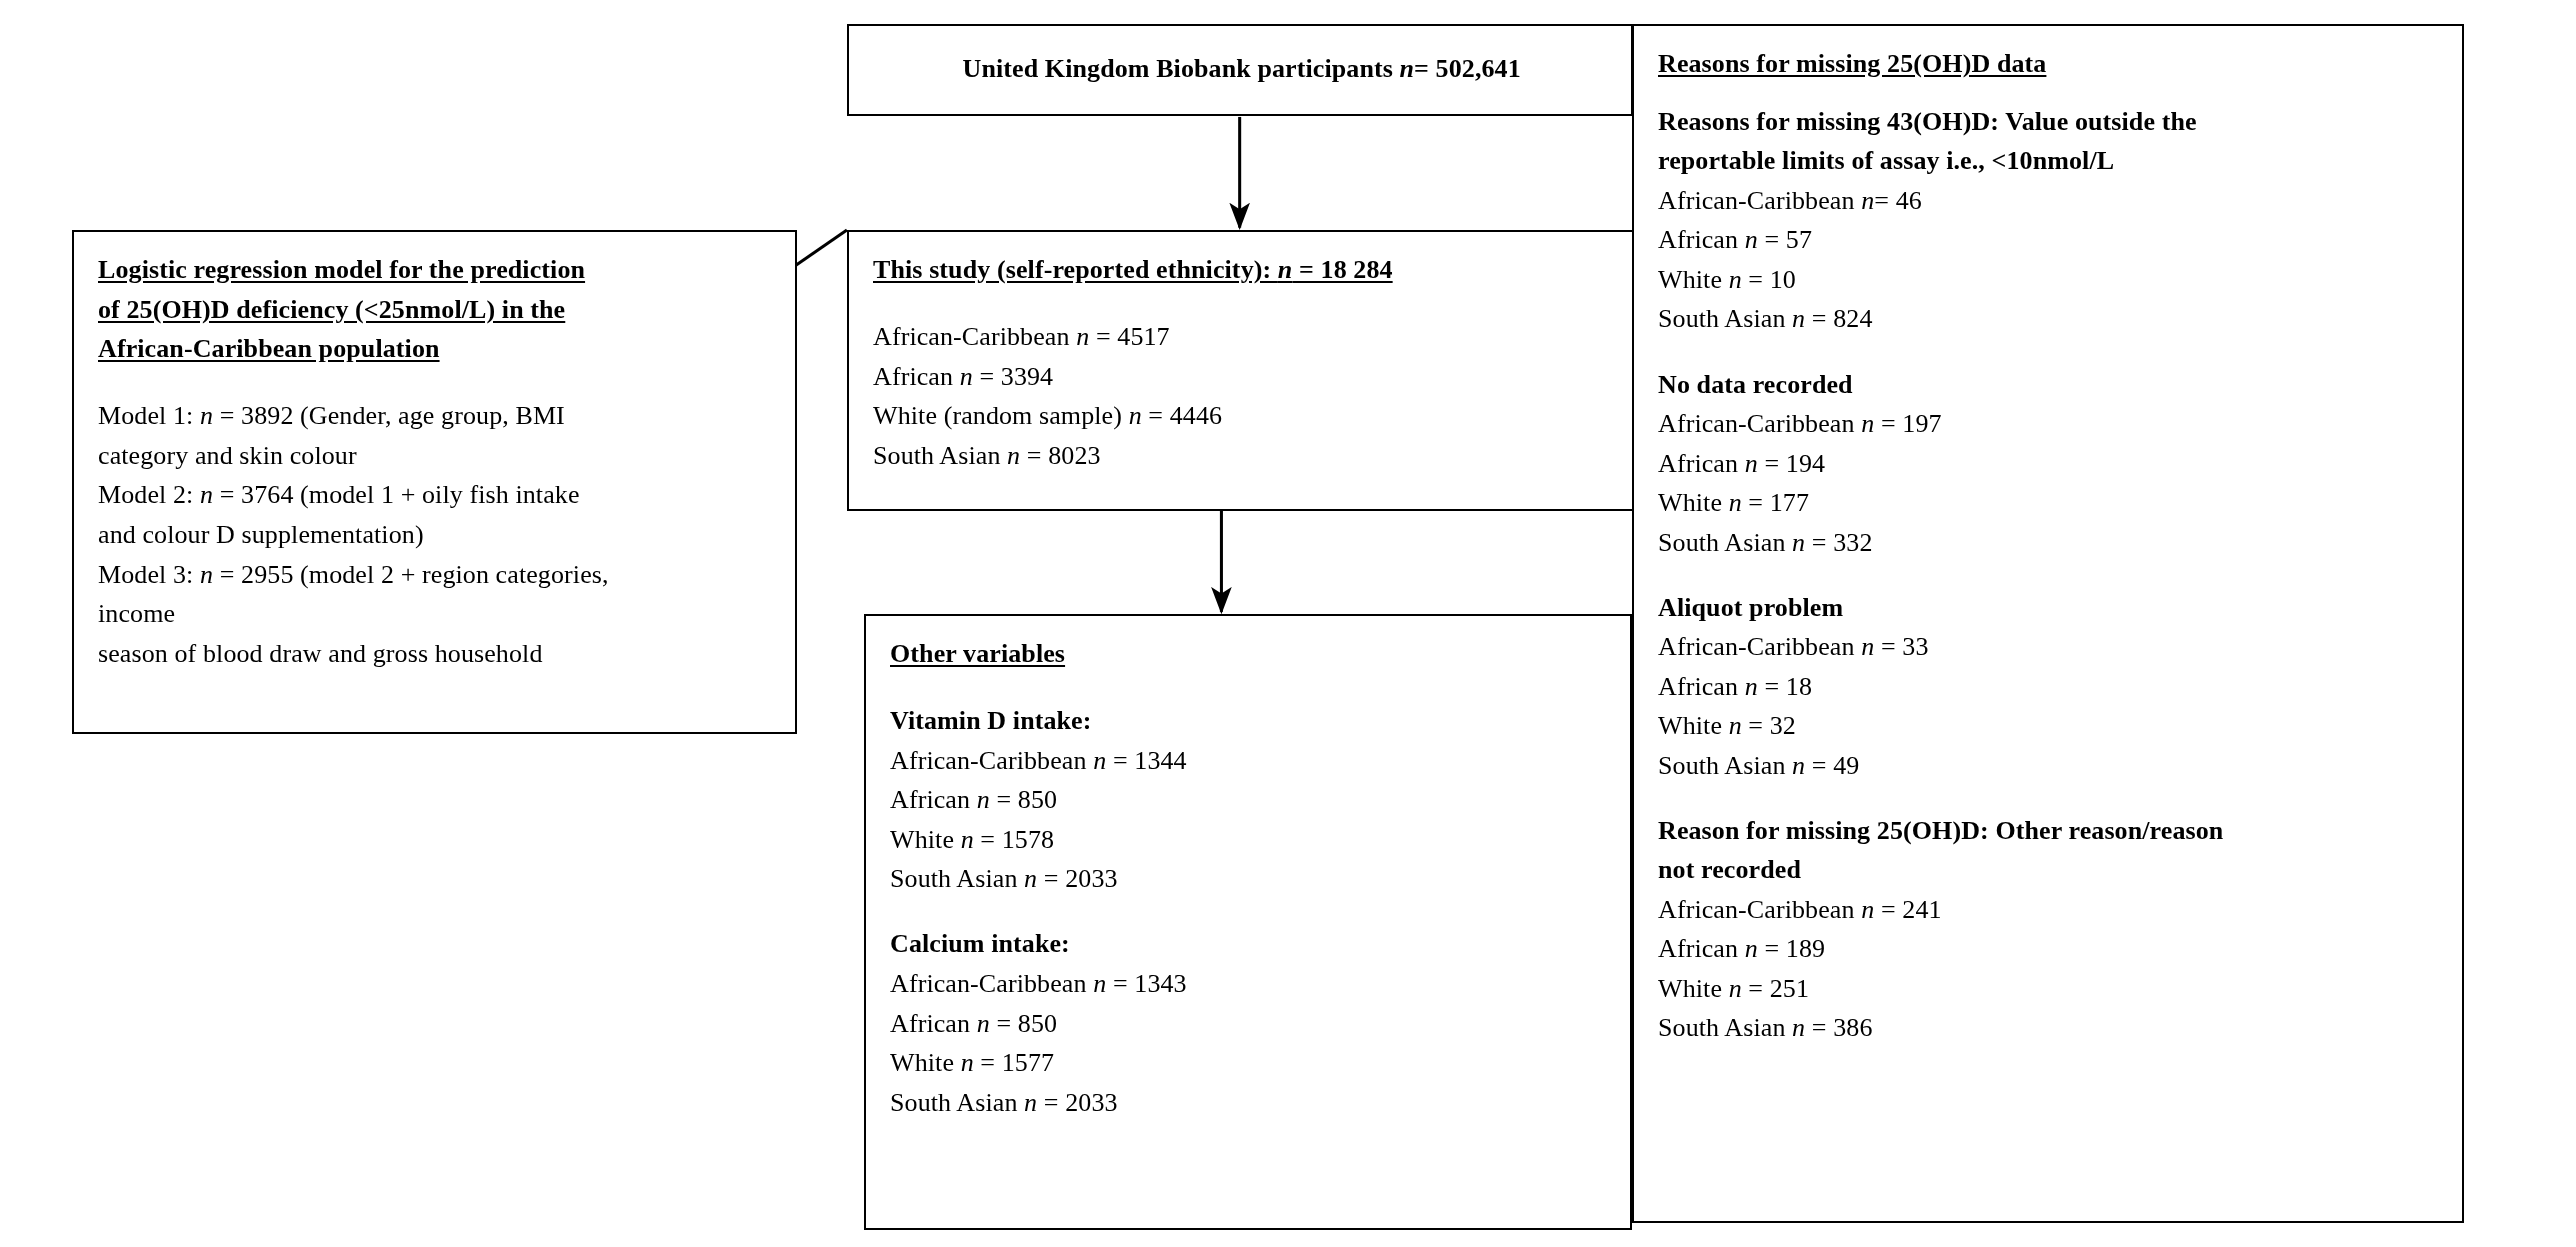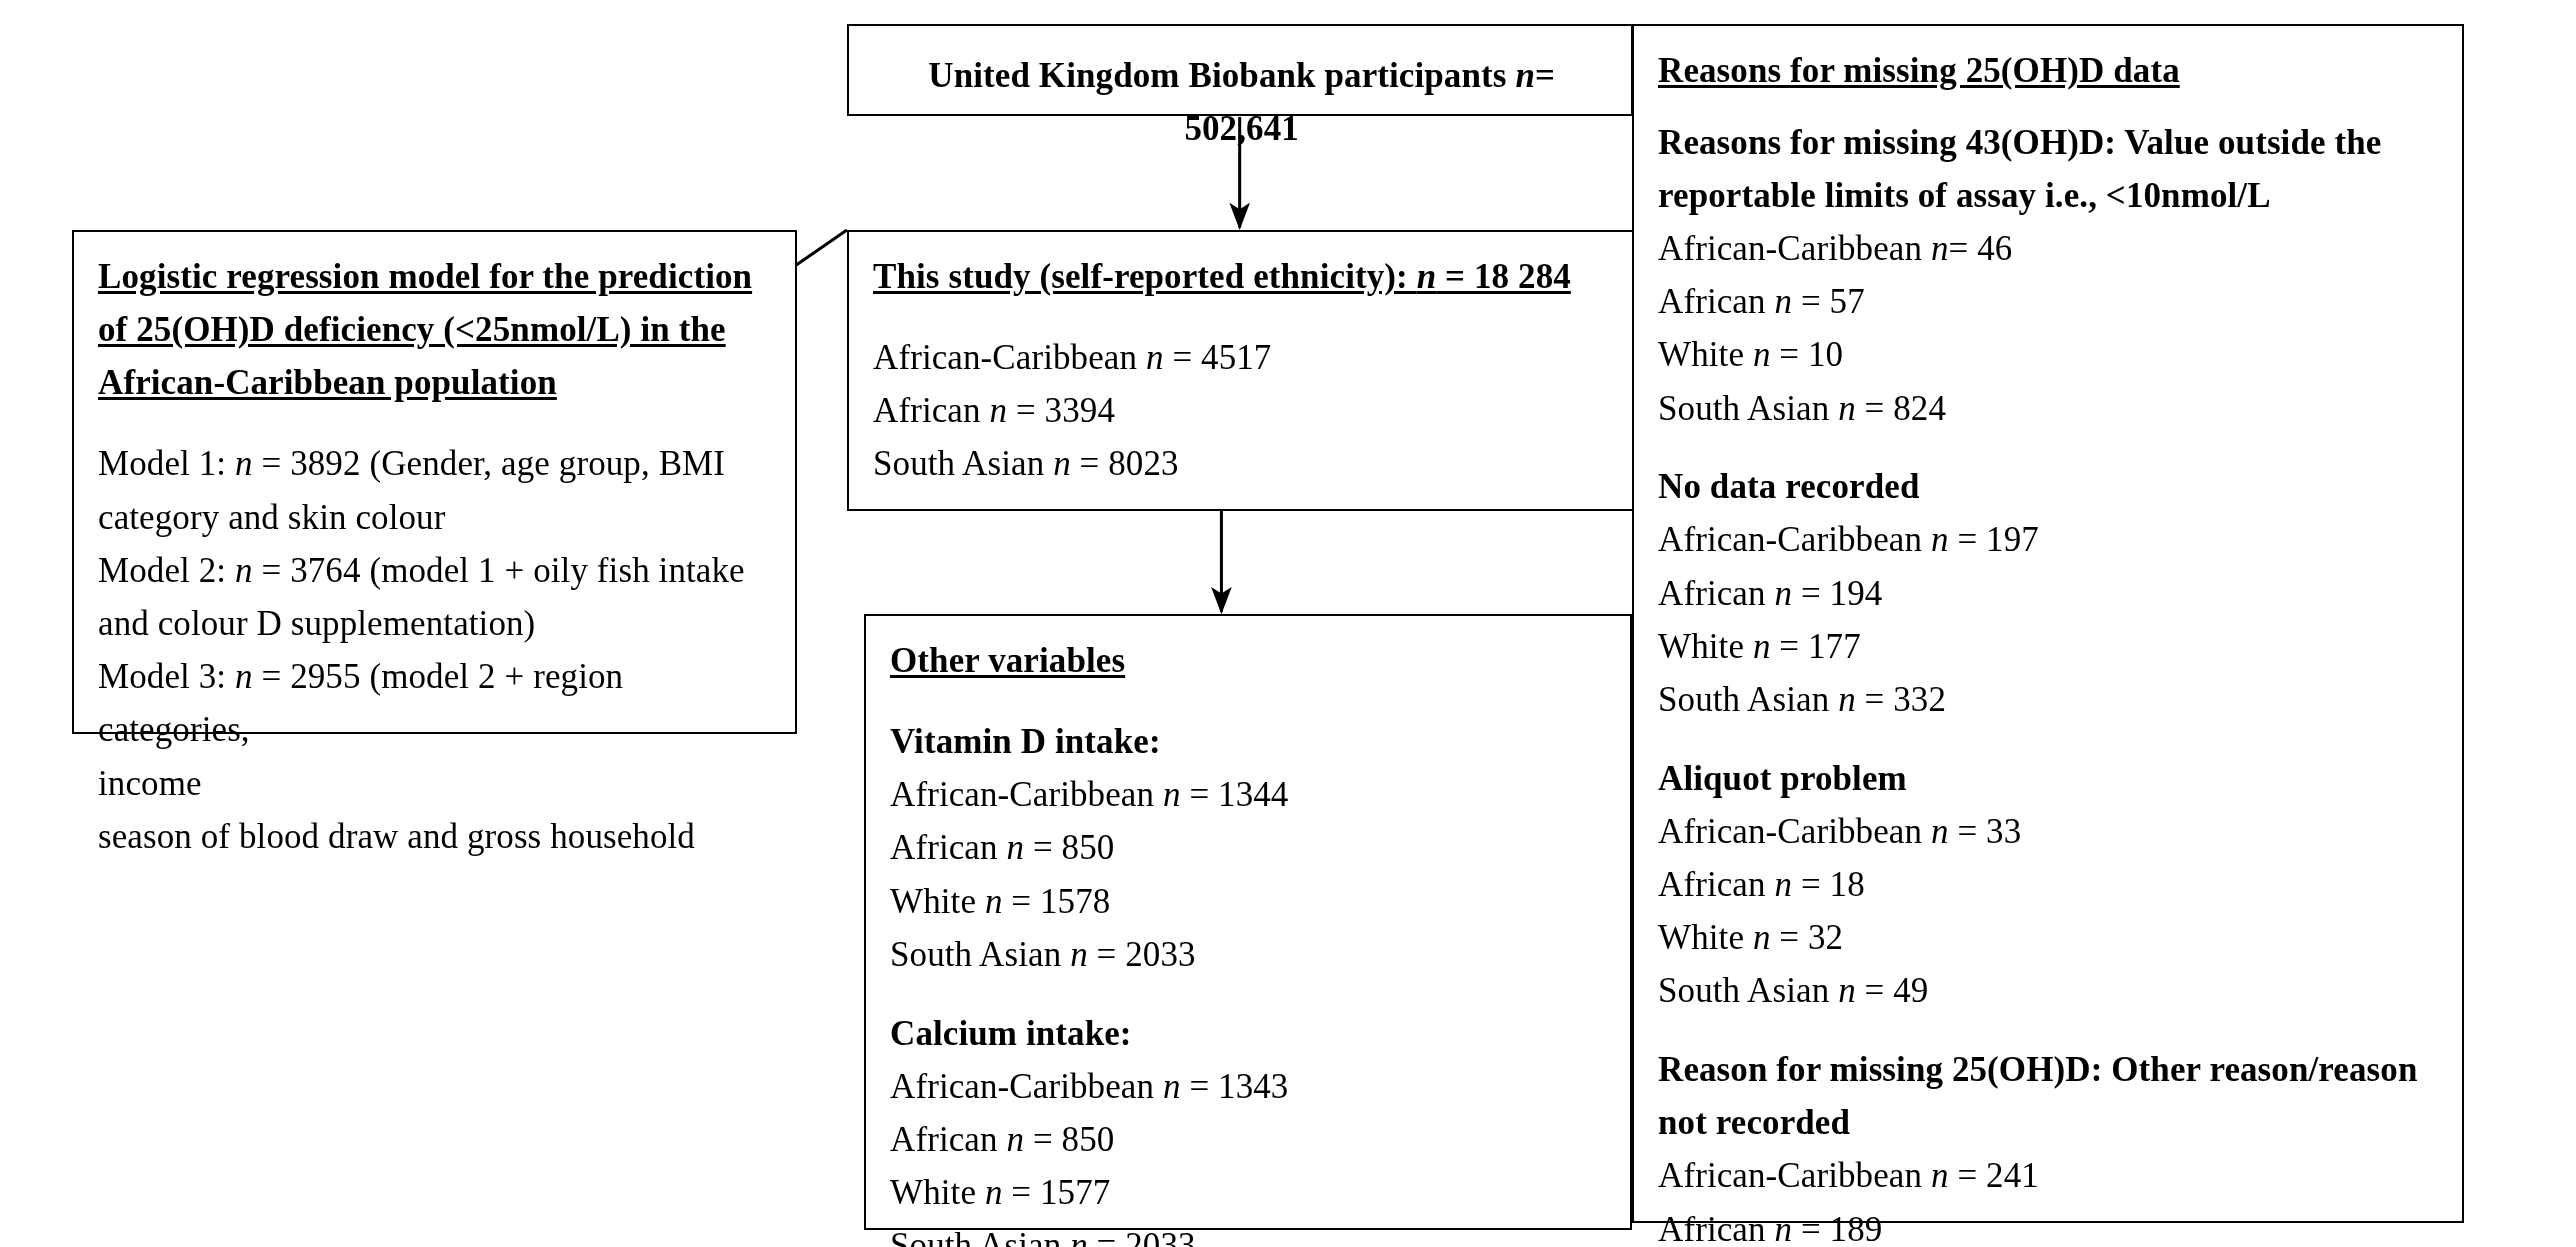--- a/index.html
+++ b/index.html
@@ -20,21 +20,21 @@
   .box {
     position: absolute;
     border: 2.4px solid #000000;
     background: #ffffff;
     box-sizing: border-box;
   }
   .box-inner {
     padding: 18px 20.7px 14.6px 24px;
   }
   .ln {
-    font-size: 35px;
+    font-size: 26px;
     line-height: 1.52;
     white-space: pre-wrap;
     letter-spacing: 0.1px;
   }
   .ln.b { font-weight: bold; }
   .ln.u {
     font-weight: bold;
     text-decoration: underline;
     text-underline-offset: 3px;
     display: inline;
@@ -88,20 +88,21 @@
   </div>
 
   <div class="box" id="box-study">
     <div class="box-inner">
       <div class="hdr-wrap">
         <span class="ln u">This study (self-reported ethnicity): <i class="em">n</i> = 18 284</span>
       </div>
       <div class="spacer"></div>
       <div class="ln">African-Caribbean <i class="em">n</i> = 4517</div>
       <div class="ln">African <i class="em">n</i> = 3394</div>
+      <div class="ln">White (random sample) <i class="em">n</i> = 4446</div>
       <div class="ln">South Asian <i class="em">n</i> = 8023</div>
     </div>
   </div>
 
   <div class="box" id="box-left">
     <div class="box-inner">
       <div class="hdr-wrap">
         <div><span class="ln u">Logistic regression model for the prediction</span></div>
         <div><span class="ln u">of 25(OH)D deficiency (&lt;25nmol/L) in the</span></div>
         <div><span class="ln u">African-Caribbean population</span></div>

